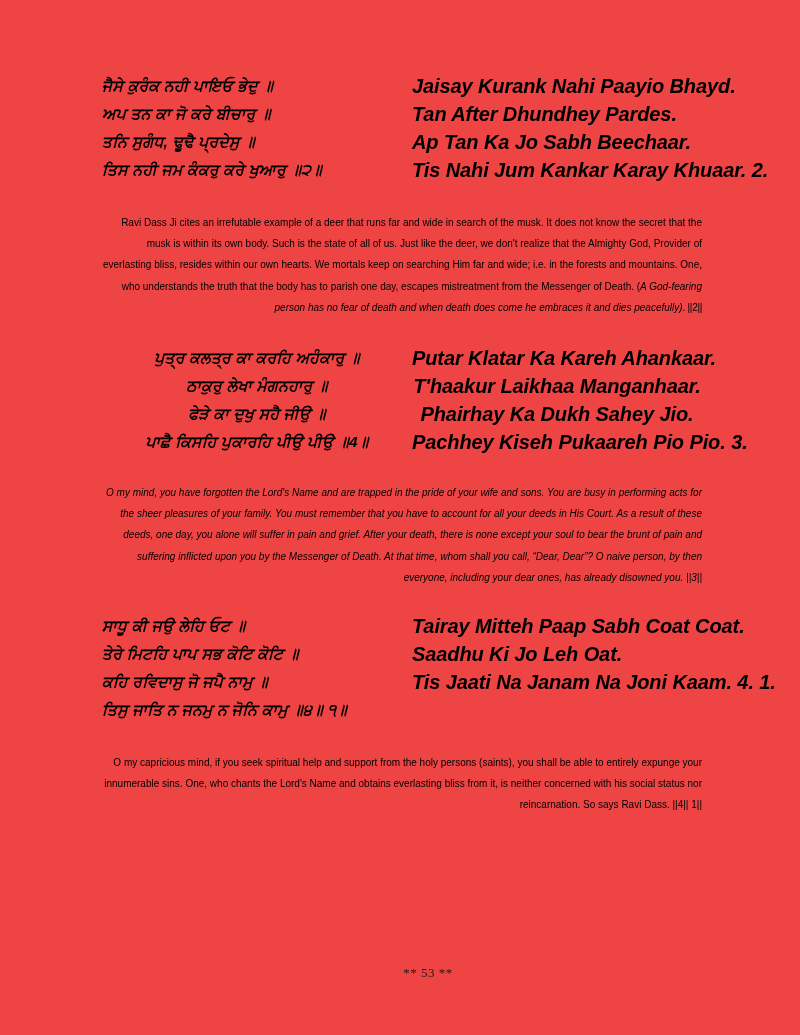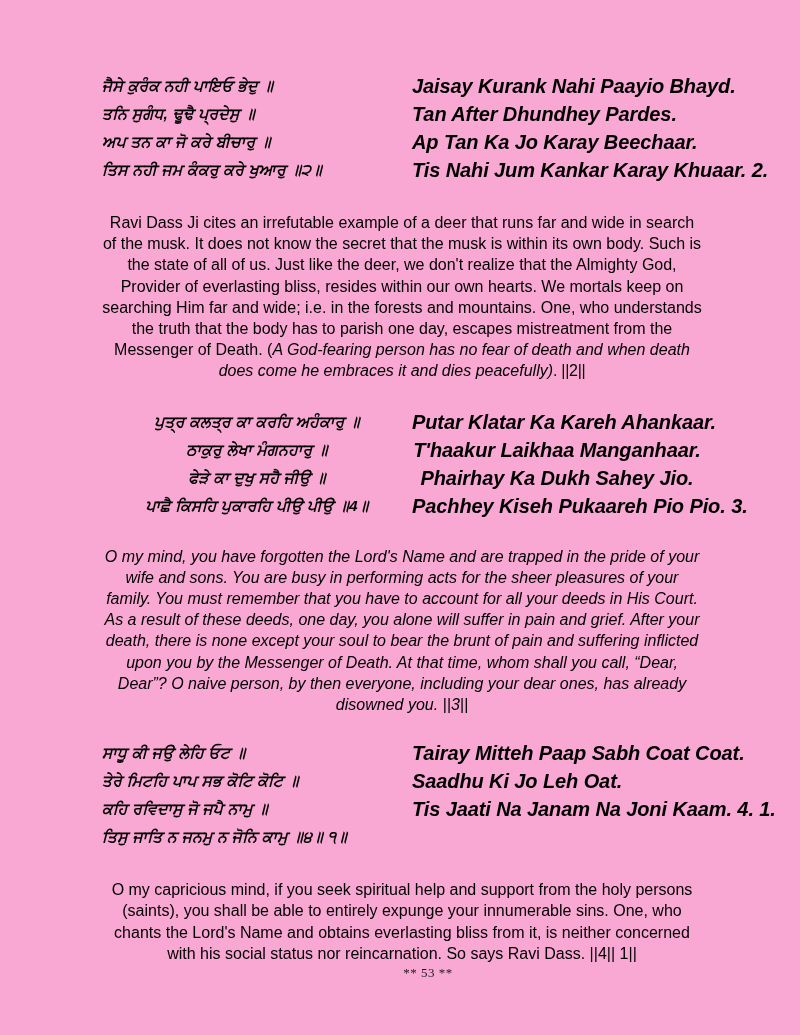--- a/index.html
+++ b/index.html
@@ -9,21 +9,21 @@
     background: #ffffff;
   }
   body {
     font-family: "Liberation Sans", sans-serif;
     color: #000000;
   }
   .page {
     position: relative;
     width: 800px;
     height: 1035px;
-    background: #f9a8d4;
+    background: #ef4444;
     overflow: hidden;
     box-sizing: border-box;
   }
   .content {
     position: absolute;
     left: 102px;
     top: 0;
     width: 600px;
   }
 
@@ -60,23 +60,23 @@
     white-space: nowrap;
   }
   .align-left .gur-line,
   .align-left .tr-line { text-align: left; }
   .align-center .gur-line,
   .align-center .tr-line { text-align: center; }
 
   
   .para {
     font-family: "Liberation Sans", sans-serif;
-    font-size: 16px;
+    font-size: 10px;
     line-height: 21.2px;
-    text-align: center;
+    text-align: right;
     width: 600px;
     color: #000;
   }
   .para i, .para .ital { font-style: italic; }
   .rahao { letter-spacing: -0.3px; }
 
   
   .sp-1 { height: 72px; }
   .sp-v1-p1 { height: 28px; }
   .sp-p1-v2 { height: 26px; }
@@ -102,28 +102,28 @@
 <body>
 
 <div class="page">
   <div class="content">
 
     <div class="sp-1"></div>
 
     <div class="verse-block align-left">
       <div class="verse-col-gurmukhi">
         <div class="gur-line">ਜੈਸੇ ਕੁਰੰਕ ਨਹੀ ਪਾਇਓ ਭੇਦੁ ॥</div>
+        <div class="gur-line">ਅਪ ਤਨ ਕਾ ਜੋ ਕਰੇ ਬੀਚਾਰੁ ॥</div>
         <div class="gur-line">ਤਨਿ ਸੁਗੰਧ, ਢੂਢੈ ਪ੍ਰਦੇਸੁ ॥</div>
-        <div class="gur-line">ਅਪ ਤਨ ਕਾ ਜੋ ਕਰੇ ਬੀਚਾਰੁ ॥</div>
         <div class="gur-line">ਤਿਸ ਨਹੀ ਜਮ ਕੰਕਰੁ ਕਰੇ ਖੁਆਰੁ ॥੨॥</div>
       </div>
       <div class="verse-col-translit">
         <div class="tr-line">Jaisay Kurank Nahi Paayio Bhayd.</div>
         <div class="tr-line">Tan After Dhundhey Pardes.</div>
-        <div class="tr-line">Ap Tan Ka Jo Karay Beechaar.</div>
+        <div class="tr-line">Ap Tan Ka Jo Sabh Beechaar.</div>
         <div class="tr-line">Tis Nahi Jum Kankar Karay Khuaar. 2.</div>
       </div>
     </div>
 
     <div class="sp-v1-p1"></div>
 
     <p class="para" style="margin:0;">
       <span>Ravi Dass Ji cites an irrefutable example of a deer that runs far and wide in search of the musk. It does not know the secret that the musk is within its own body. Such is the state of all of us.  Just like the deer, we don't realize that the Almighty God, Provider of everlasting bliss, resides within our own hearts. We mortals keep on searching Him far and wide; i.e. in the forests and mountains. One, who understands the truth that the body has to parish one day, escapes mistreatment from the Messenger of Death. (</span><i class="ital">A God-fearing person has no fear of death and when death does come he embraces it and dies peacefully)</i><span class="rahao">. ||2||</span>
     </p>
 

